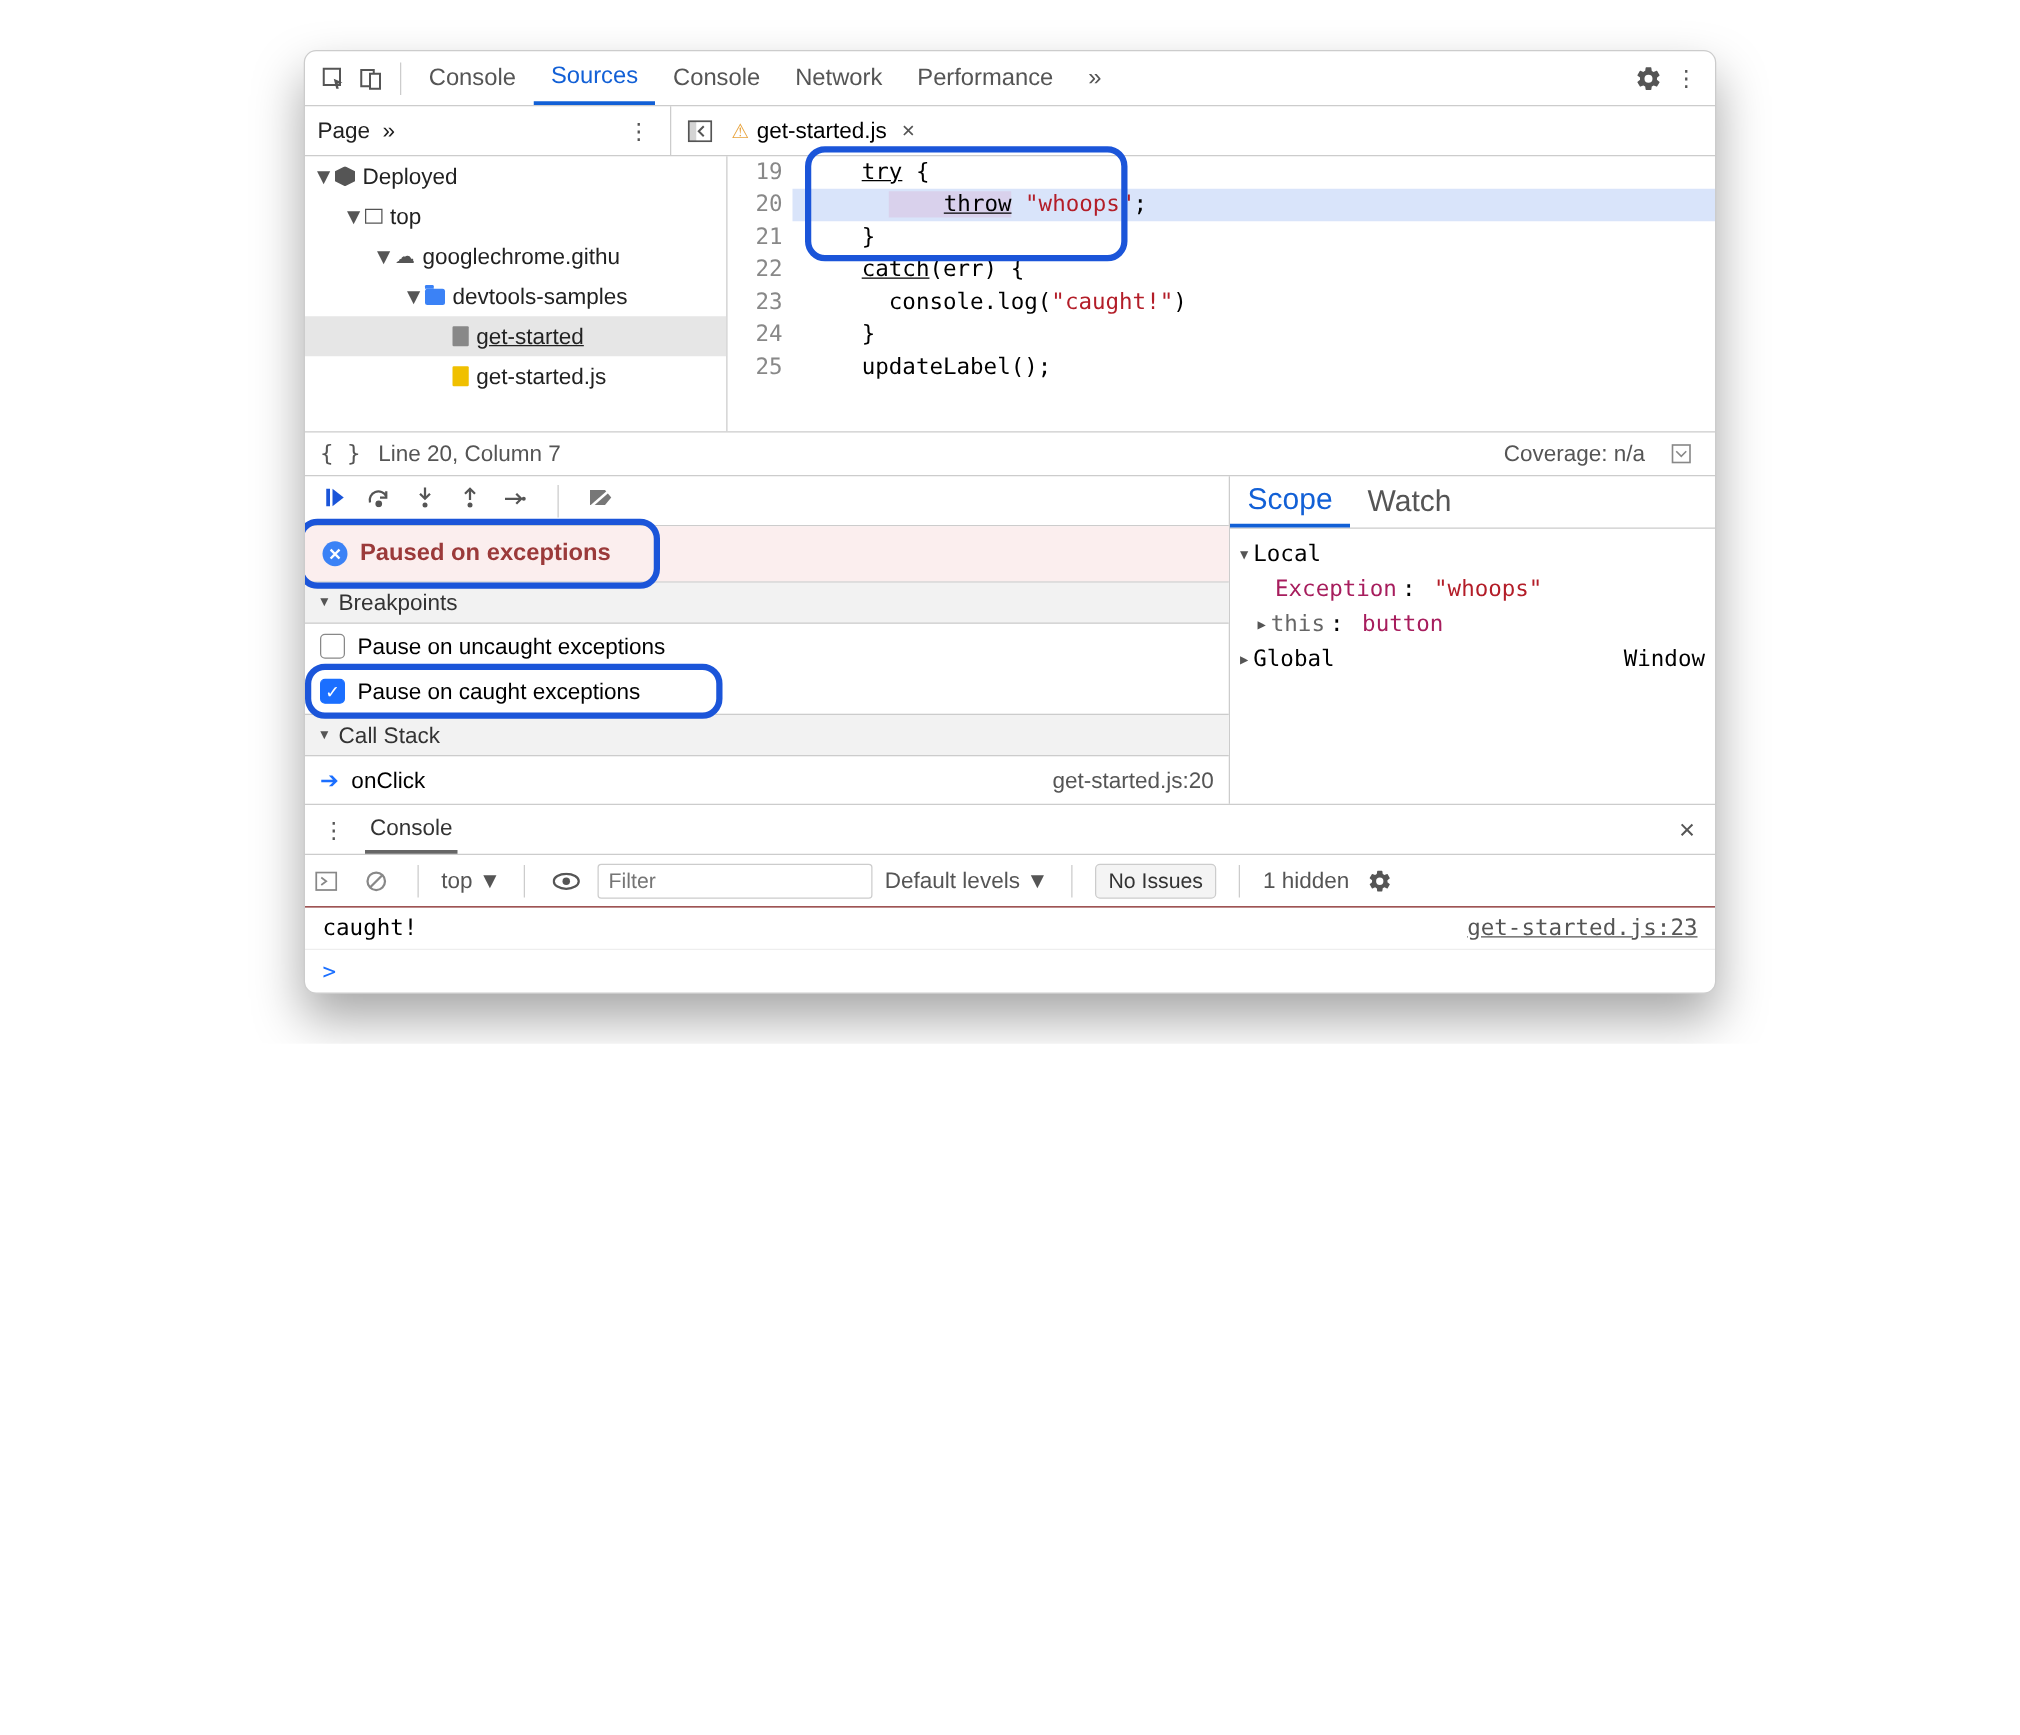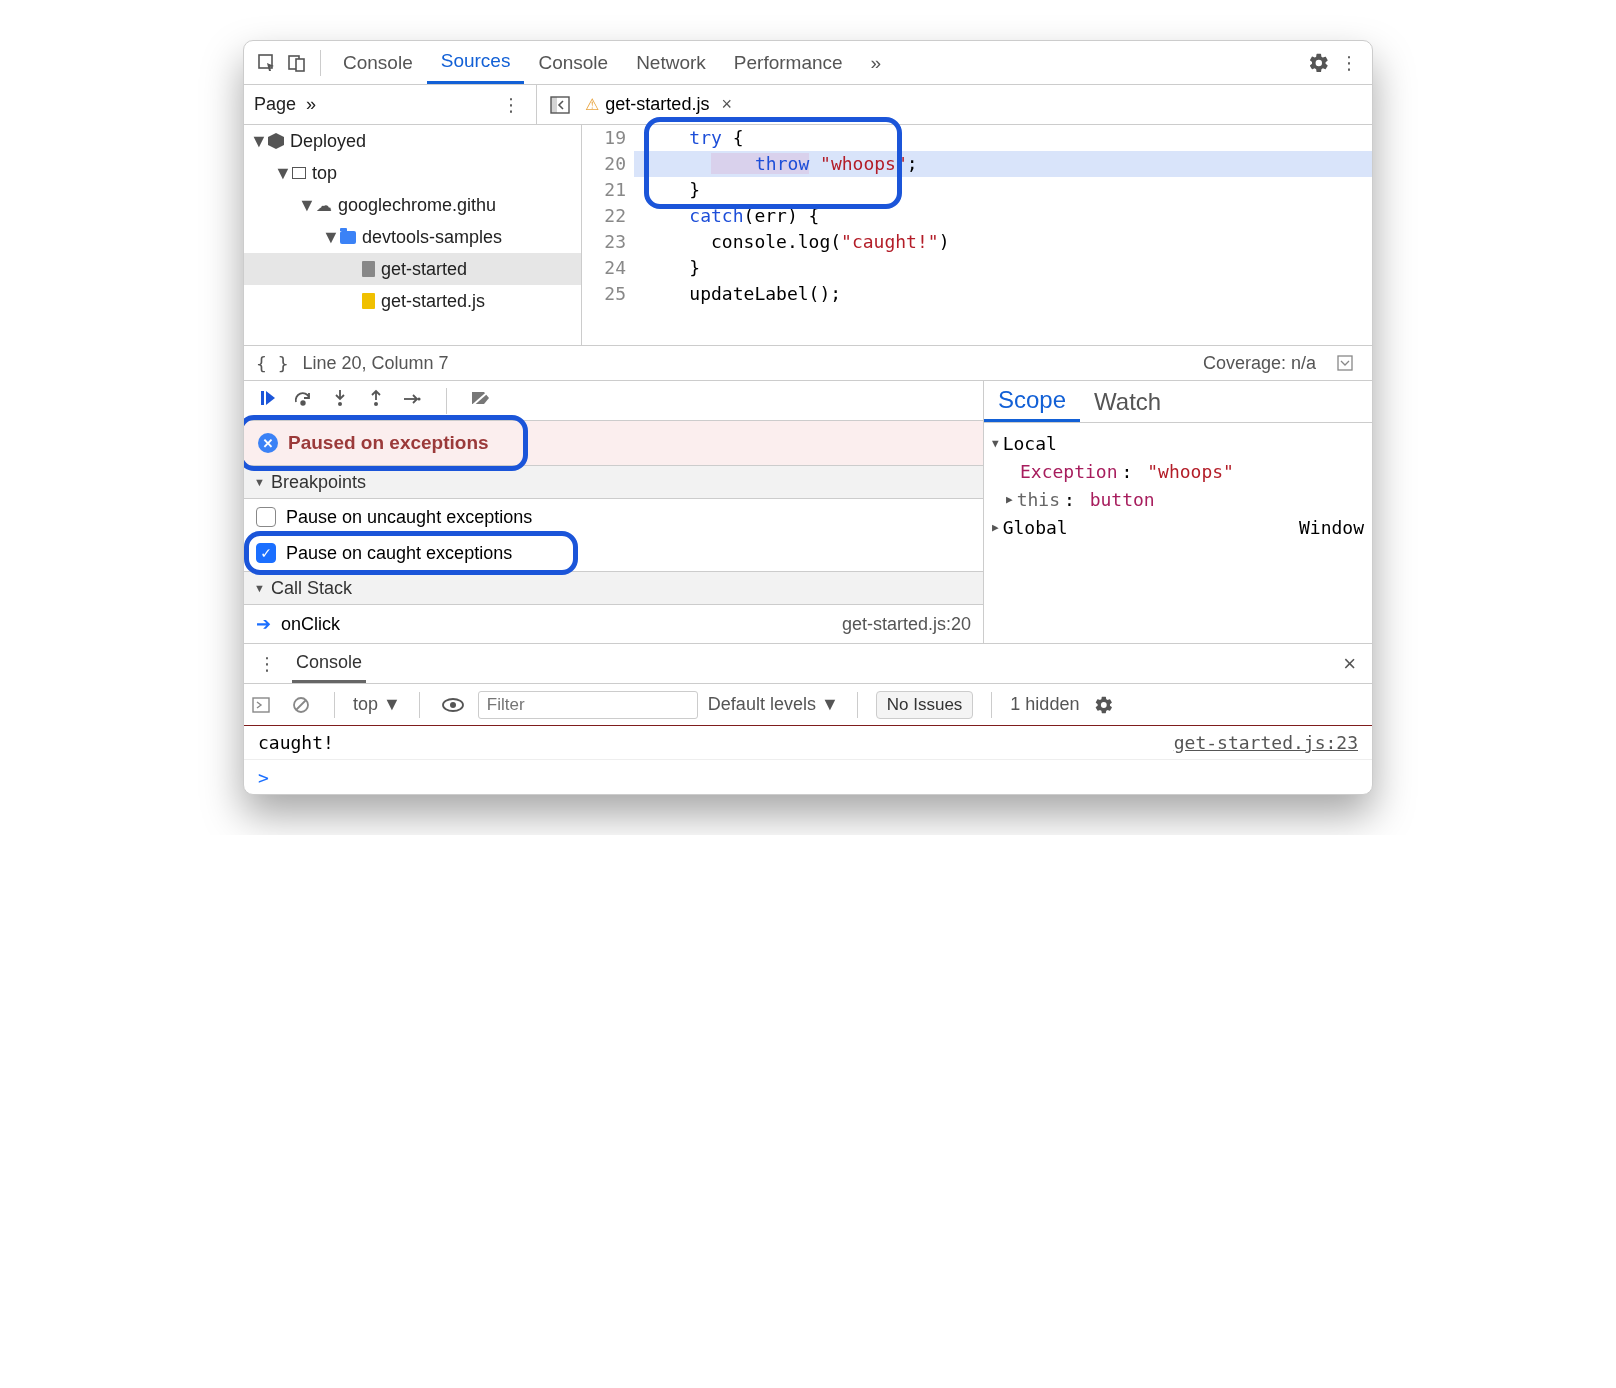--- a/index.html
+++ b/index.html
@@ -74,35 +74,35 @@
   .body-split { display: flex; height: 220px; }
   .tree-pane {
     width: 338px;
     border-right: 1px solid #ccc;
     overflow: hidden;
     font-size: 18px;
     color: #222;
   }
   .tree-item { display: flex; align-items: center; height: 32px; padding-left: 8px; gap: 6px; white-space: nowrap; }
   .tree-arrow { width: 12px; display: inline-block; color: #555; }
-  .tree-item.sel { background: #e6e6e6; }
+  .tree-item.sel { background: #e6e6e6; text-decoration: underline; }
   .cube-ic { width:16px; height:16px; background:#555; clip-path: polygon(50% 0,100% 25%,100% 75%,50% 100%,0 75%,0 25%); }
   .rect-ic { width:14px; height:12px; border:1.5px solid #555; }
   .cloud-ic { font-size:16px; color:#555; }
   .folder-ic { width:16px; height:13px; background:#3b82f6; border-radius:2px; position:relative; }
   .folder-ic::before { content:""; position:absolute; top:-3px; left:0; width:7px; height:3px; background:#3b82f6; border-radius:1px 1px 0 0; }
   .doc-ic { width:13px; height:16px; background:#888; border-radius:1px; }
   .js-ic { width:13px; height:16px; background:#f0c000; border-radius:1px; }
   
   .editor-pane { flex: 1; position: relative; font-family: Menlo, Consolas, monospace; font-size: 18px; }
   .gutter { position:absolute; left:0; top:0; width:52px; text-align:right; color:#888; padding-right:8px; line-height:26px; }
   .code-lines { position:absolute; left:52px; right:0; top:0; line-height:26px; }
   .code-lines .row { height:26px; padding-left:12px; white-space:pre; }
   .hl-line { background:#d9e4fa; }
-  .kw { color:#1d4ed8; }
+  .kw { color:#000000;text-decoration:underline; }
   .str { color:#b31d28; }
   .call-span { background:#d9d1ec;padding-left:44px; }
   .ring1 { position:absolute; border:5px solid #1b55d9; border-radius:16px; pointer-events:none; }
   
   .editor-footer {
     display:flex; align-items:center; height:36px; border-top:1px solid #ccc; border-bottom:1px solid #ccc;
     padding:0 12px; font-size:18px; color:#555; gap:14px;
   }
   .editor-footer .coverage { margin-left:auto; }
   .curly-ic { font-family: Menlo, monospace; }

